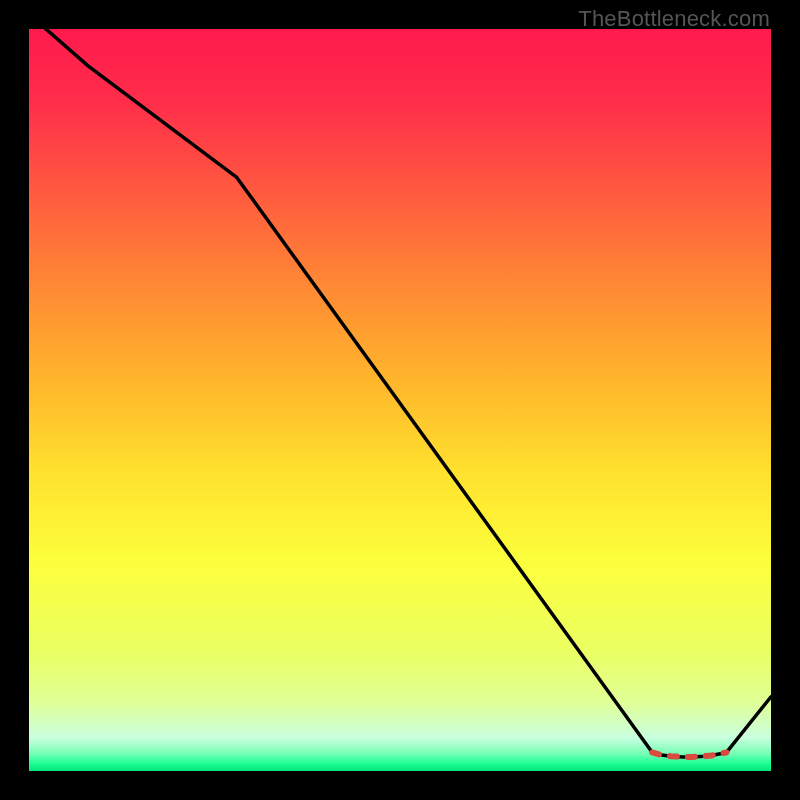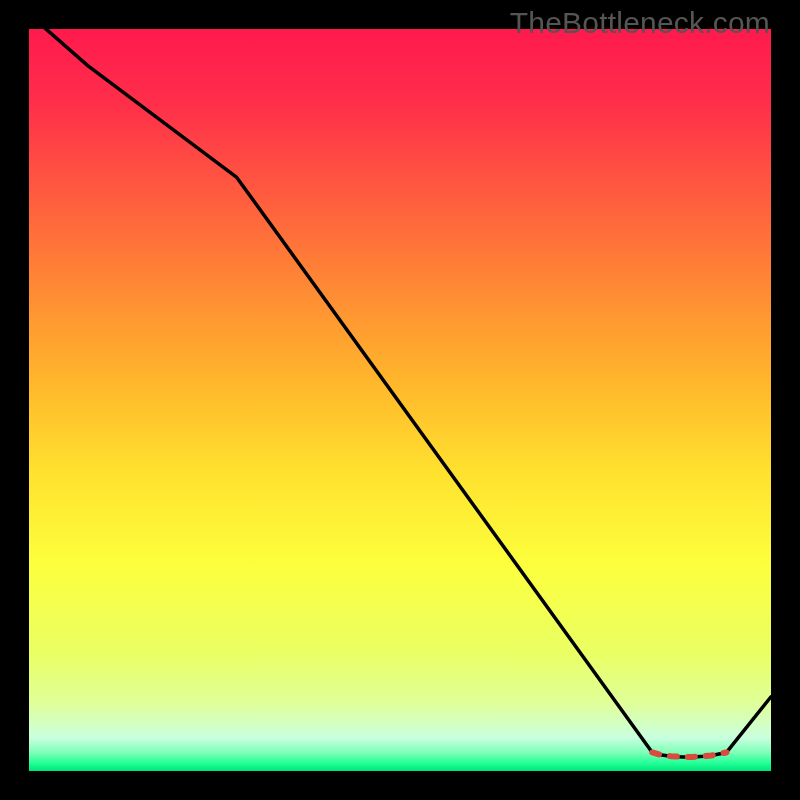--- a/index.html
+++ b/index.html
@@ -25,21 +25,21 @@
     top: 29px;
     width: 742px;
     height: 742px;
     overflow: hidden;
   }
   .watermark {
     position: absolute;
     top: 6px;
     right: 30px;
     color: #555;
-    font-size: 30px;
+    font-size: 22px;
     font-weight: 400;
     letter-spacing: 0.2px;
     z-index: 20;
   }
   svg {
     display: block;
   }
 </style>
 </head>
 <body>

